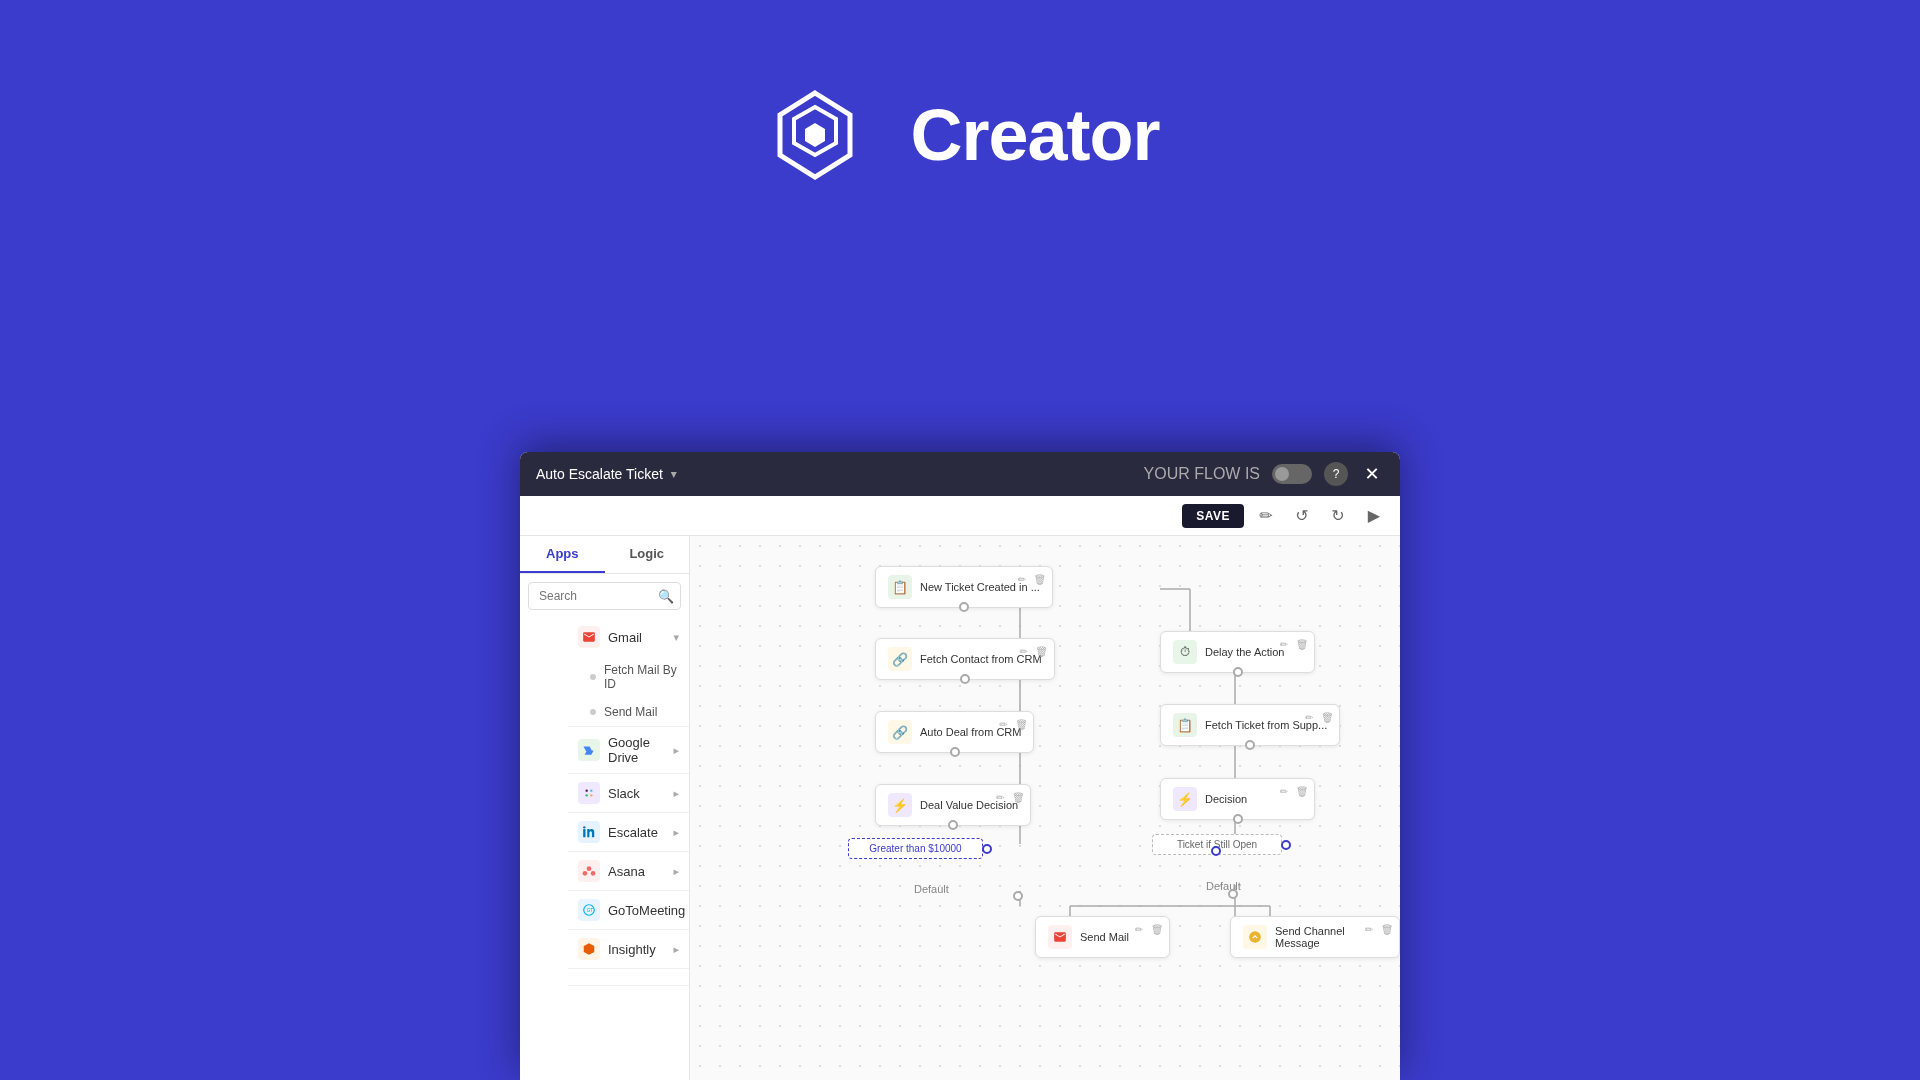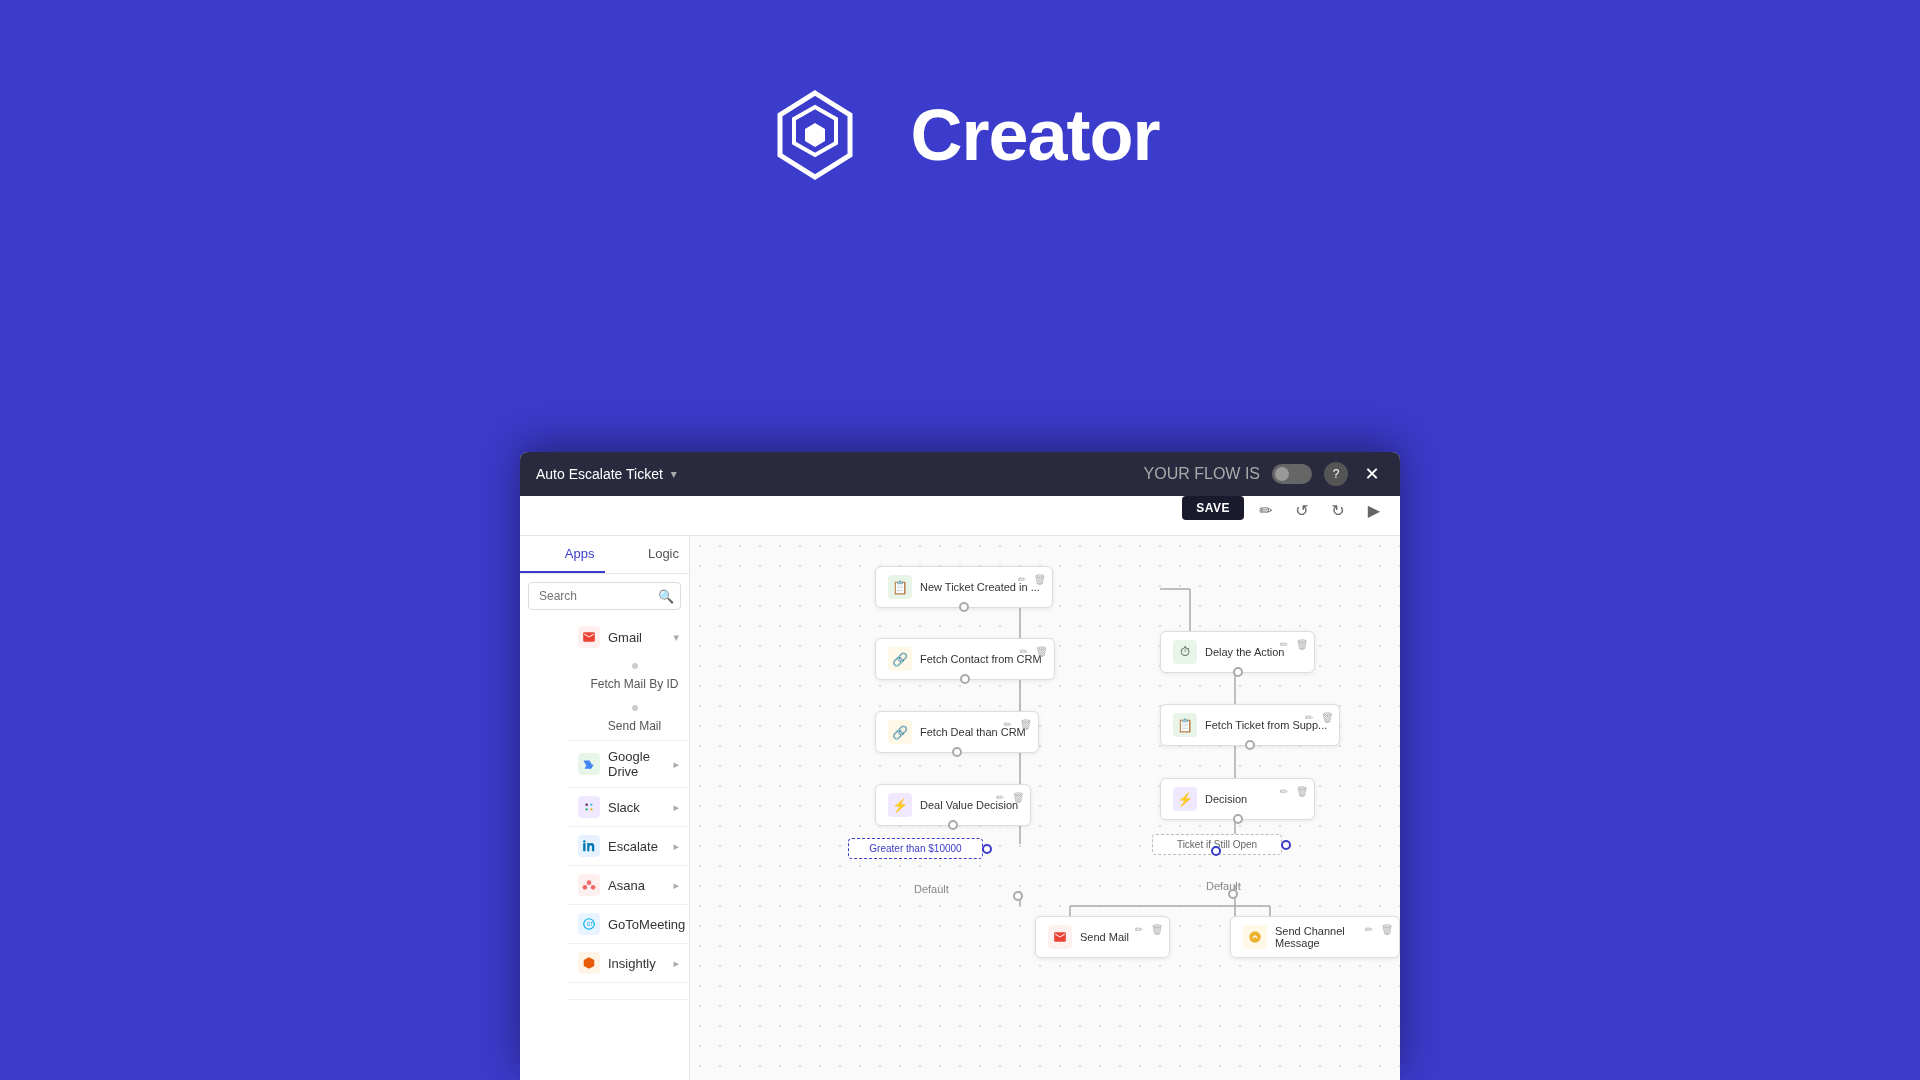--- a/index.html
+++ b/index.html
@@ -163,21 +163,21 @@
       display: flex;
       align-items: center;
       justify-content: center;
     }
 
     
     .toolbar {
       background: white;
       height: 40px;
       display: flex;
-      align-items: flex-start;
+      align-items: center;
       justify-content: flex-end;
       padding: 0 12px;
       gap: 8px;
       border-bottom: 1px solid #e5e5e5;
     }
 
     .save-btn {
       background: #1a1a2e;
       color: white;
       border: none;
@@ -217,23 +217,23 @@
     }
 
     .sidebar-tabs {
       display: flex;
       border-bottom: 1px solid #e5e5e5;
     }
 
     .sidebar-tab {
       flex: 1;
       padding: 10px;
-      text-align: right;
+      text-align: center;
       font-size: 13px;
-      font-weight: 400;
+      font-weight: 700;
       cursor: pointer;
       color: #555;
     }
 
     .sidebar-tab.active {
       color: #3b3bcc;
       border-bottom: 2px solid #3b3bcc;
     }
 
     .search-box {
@@ -295,21 +295,20 @@
     }
 
     .app-item {
       display: flex;
       align-items: center;
       padding: 7px 10px 7px 22px;
       font-size: 12px;
       color: #555;
       cursor: pointer;
       gap: 8px;
-      flex-direction: column;
     }
 
     .app-item-dot {
       width: 6px;
       height: 6px;
       background: #ccc;
       border-radius: 50%;
       flex-shrink: 0;
     }
 
@@ -615,21 +614,21 @@
         <span>Fetch Contact from CRM</span>
         <div class="node-actions">
           <span class="node-action-btn">✏</span>
           <span class="node-action-btn">🗑</span>
         </div>
         <div class="connector-dot bottom"></div>
       </div>
 
       <div class="flow-node" style="left:185px; top:175px; min-width:155px;">
         <div class="flow-node-icon" style="background:#fff8e6;">🔗</div>
-        <span>Fetch Deal than CRM</span>
+        <span>Auto Deal from CRM</span>
         <div class="node-actions">
           <span class="node-action-btn">✏</span>
           <span class="node-action-btn">🗑</span>
         </div>
         <div class="connector-dot bottom"></div>
       </div>
 
       <div class="flow-node" style="left:185px; top:248px; min-width:155px;">
         <div class="flow-node-icon" style="background:#f0e8ff;">⚡</div>
         <span>Deal Value Decision</span>

